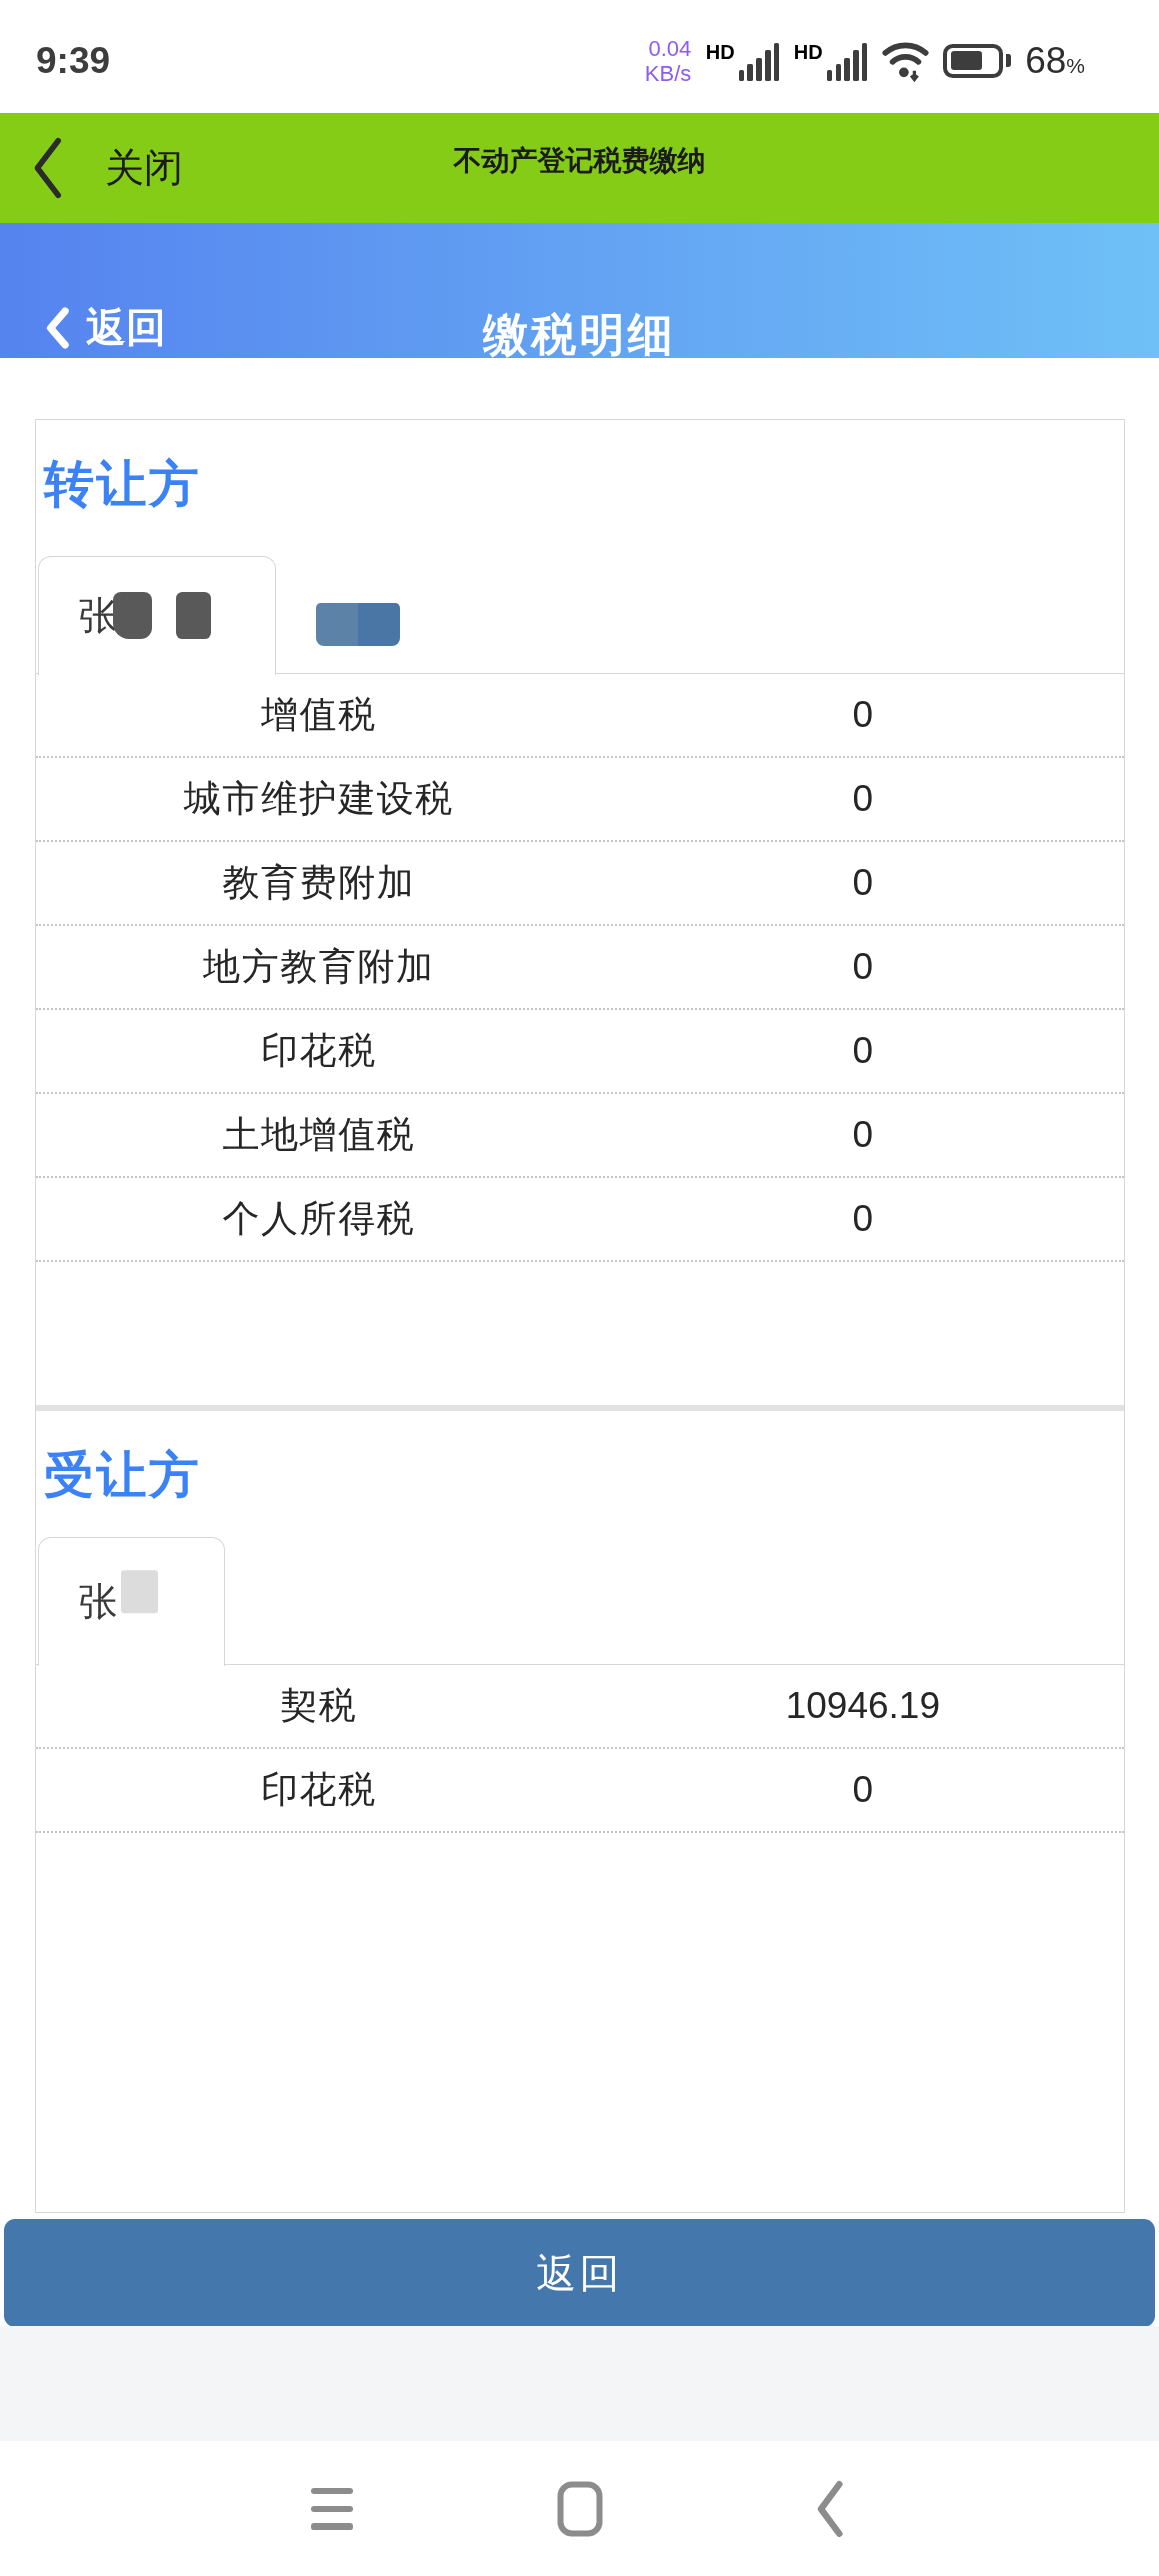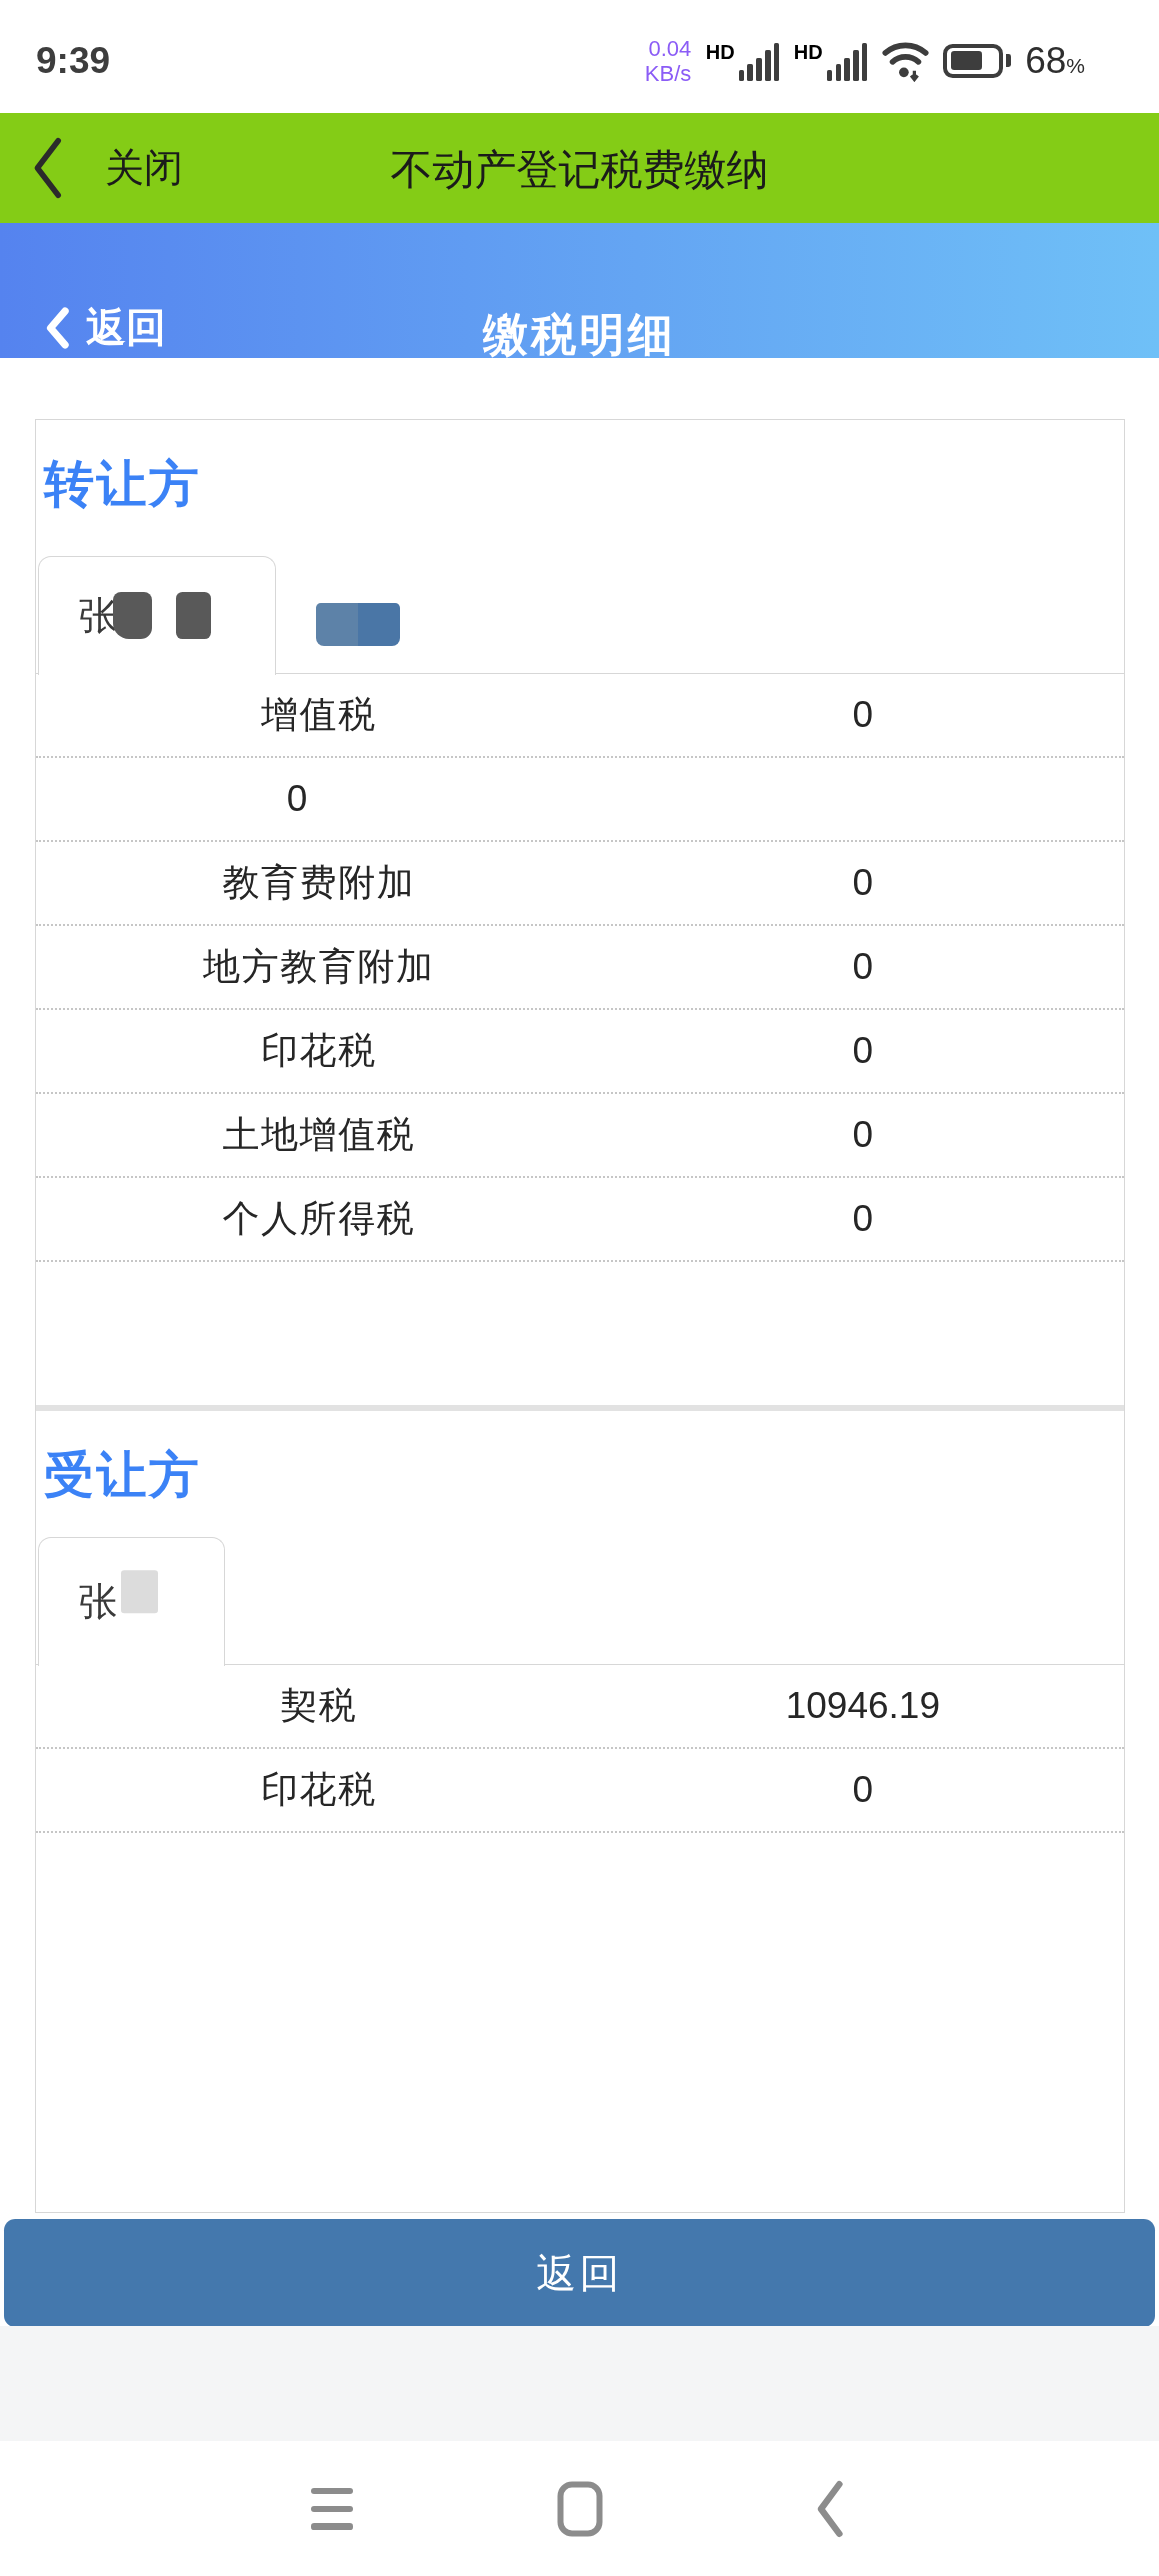--- a/index.html
+++ b/index.html
@@ -24,21 +24,21 @@
   .bat-nub { width:4.8px; height:13px; background:#3d3d3d; border-radius:0 2.4px 2.4px 0; margin-left:2.4px; }
   .pct { font-size:37px; color:#2e2e2e; }
   .pct .sign { font-size:21px; }
 
   
   .app-nav { position:absolute; top:113px; left:0; width:1159px; height:110px;
     background:#84cc16; display:flex; align-items:center; }
   .nav-chevron { margin-left:31px; }
   .close-label { margin-left:42px; font-size:39px; color:#1b1b1b; }
   .nav-title { position:absolute; left:50%; transform:translateX(-50%); top:50%;
-    margin-top:-26px; font-size:42px; font-weight:400; color:#1b1b1b; white-space:nowrap; }
+    margin-top:-26px; font-size:28px; font-weight:700; color:#1b1b1b; white-space:nowrap; }
 
   
   .blue-header { position:absolute; top:223px; left:0; width:1159px; height:135px;
     background:linear-gradient(90deg,#5583ef 0%, #64a5f3 55%, #6fc0f7 100%);
     color:#fff; }
   .bh-back { position:absolute; left:44px; top:77px; display:flex; align-items:center; gap:16px; }
   .bh-back-label { font-size:40px; font-weight:700; }
   .bh-title { position:absolute; left:50%; transform:translateX(-50%); top:82px;
     font-size:45px; font-weight:700; letter-spacing:3.2px; white-space:nowrap; }
 
@@ -168,20 +168,21 @@
       <div class="tab-inactive">
         <span class="redact redact-blue1"></span>
         <span class="redact redact-blue2"></span>
       </div>
     </div>
     <div class="tax-row">
       <span class="cell-label">增值税</span>
       <span class="cell-value">0</span>
     </div>
     <div class="tax-row">
+      <span class="cell-label">城市维护建设税</span>
       <span class="cell-value">0</span>
     </div>
     <div class="tax-row">
       <span class="cell-label">教育费附加</span>
       <span class="cell-value">0</span>
     </div>
     <div class="tax-row">
       <span class="cell-label">地方教育附加</span>
       <span class="cell-value">0</span>
     </div>

